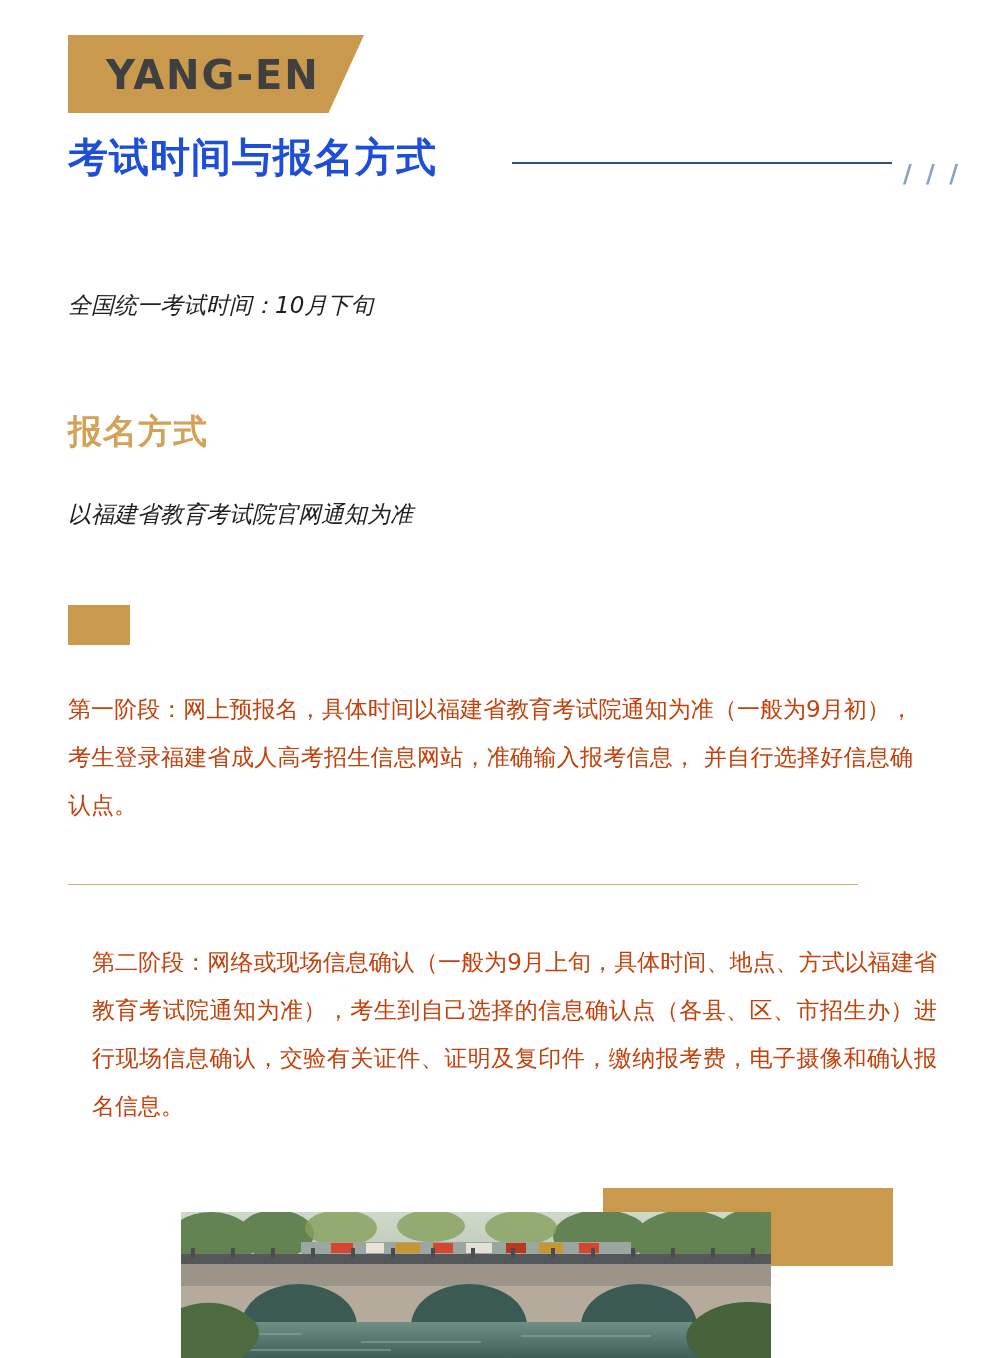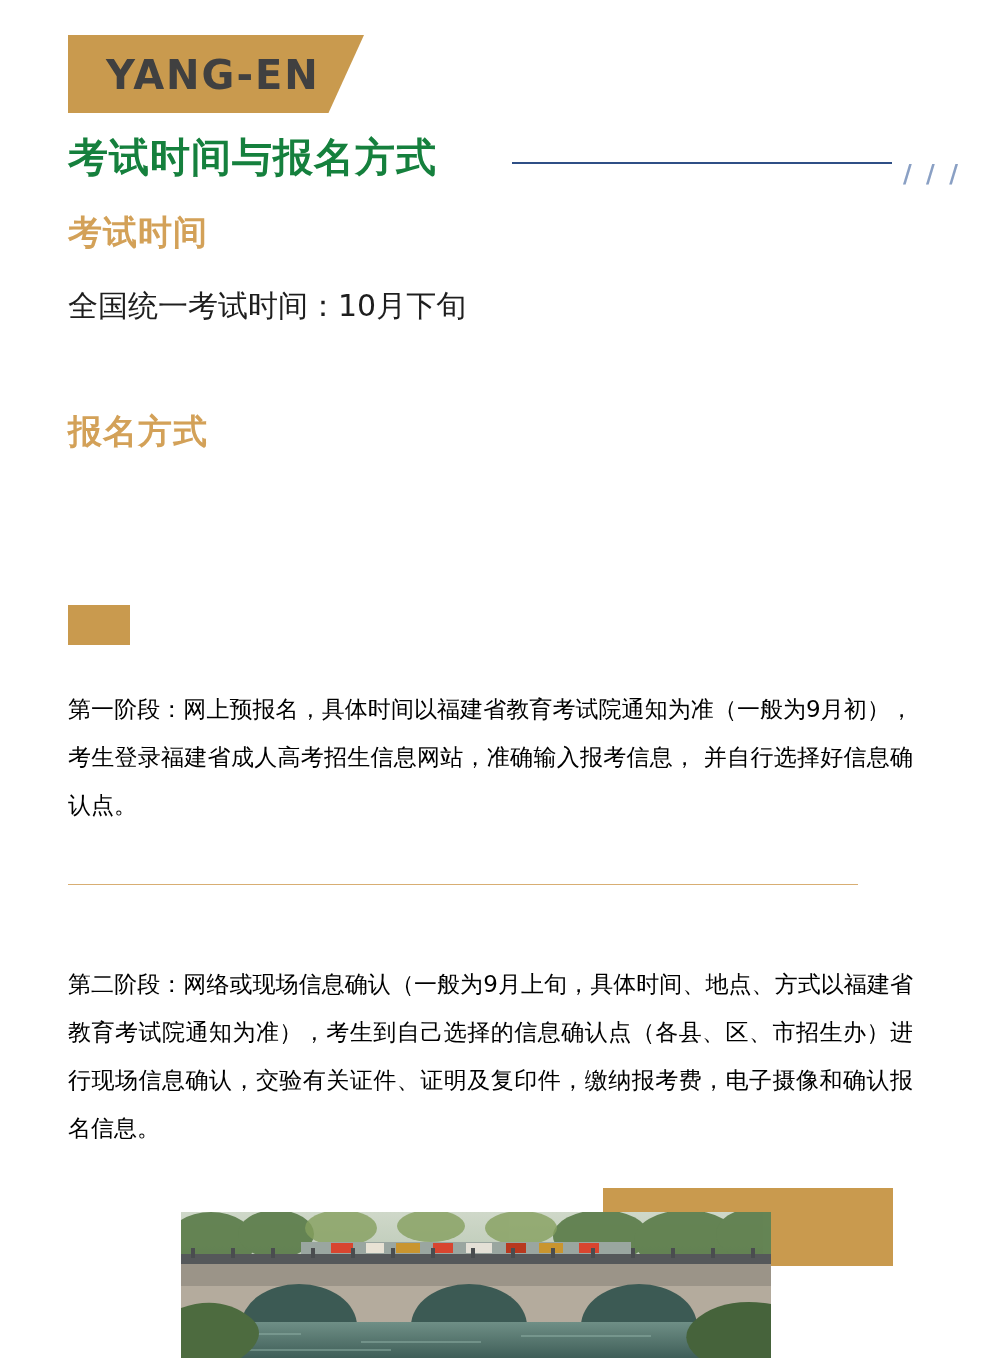--- a/index.html
+++ b/index.html
@@ -44,21 +44,21 @@
     font-family: "DejaVu Sans", sans-serif;
   }
 
   .page-title {
     position: absolute;
     left: 68px;
     top: 130px;
     font-size: 40px;
     font-weight: 700;
     letter-spacing: 1px;
-    color: #15803d;
+    color: #1d4ed8;
     font-family: "DejaVu Sans", sans-serif;
   }
   .title-rule {
     position: absolute;
     left: 512px;
     top: 162px;
     width: 380px;
     height: 0;
     border-top: 2px solid #2f4f86;
   }
@@ -83,42 +83,43 @@
     font-family: "DejaVu Sans", sans-serif;
     letter-spacing: 1px;
   }
   #h-exam-time { top: 210px; }
   #h-signup { top: 409px; text-align: right; }
 
   
   .para {
     position: absolute;
     left: 68px;
-    font-size: 30px;
+    font-size: 23px;
     line-height: 45px;
     color: #1e1e1e;
     font-family: "DejaVu Sans", sans-serif;
+    font-style: italic;
   }
   #p-exam-1 { top: 283px; }
   #p-exam-2 { top: 331px; }
   #p-signup-1 { top: 492px; }
   #p-signup-2 { top: 538px; }
 
   .block-para {
     position: absolute;
     left: 68px;
     width: 845px;
     font-size: 23px;
     line-height: 48px;
-    color: #000000;
+    color: #c2410c;
     font-family: "DejaVu Sans", sans-serif;
     text-align: justify;
   }
   #p-stage-1 { top: 685px; }
-  #p-stage-2 { top: 960px; }
+  #p-stage-2 { top: 938px; margin-left: 24px; }
 
   
   .gold-block {
     position: absolute;
     left: 68px;
     top: 605px;
     width: 62px;
     height: 40px;
     background: #c99a4e;
   }
@@ -156,24 +157,24 @@
 
 <div class="page">
 
   <div class="brand-band"></div>
   <div class="brand-text">YANG-EN</div>
 
   <div class="page-title">考试时间与报名方式</div>
   <div class="title-rule"></div>
   <div class="title-slashes">/ / /</div>
 
-  <div class="section-heading" id="h-exam-time">考试时间</div>
   <div class="para" id="p-exam-1">全国统一考试时间：10月下旬</div>
 
   <div class="section-heading" id="h-signup">报名方式</div>
+  <div class="para" id="p-signup-1">以福建省教育考试院官网通知为准</div>
 
   <div class="gold-block"></div>
 
   <div class="block-para" id="p-stage-1">第一阶段：网上预报名，具体时间以福建省教育考试院通知为准（一般为9月初），考生登录福建省成人高考招生信息网站，准确输入报考信息， 并自行选择好信息确认点。</div>
   <div class="divider"></div>
   <div class="block-para" id="p-stage-2">第二阶段：网络或现场信息确认（一般为9月上旬，具体时间、地点、方式以福建省教育考试院通知为准），考生到自己选择的信息确认点（各县、区、市招生办）进行现场信息确认，交验有关证件、证明及复印件，缴纳报考费，电子摄像和确认报名信息。</div>
 
   <div class="gold-panel"></div>
   <div class="photo">
     <svg width="590" height="146" viewBox="0 0 590 146" xmlns="http://www.w3.org/2000/svg" aria-hidden="true">

